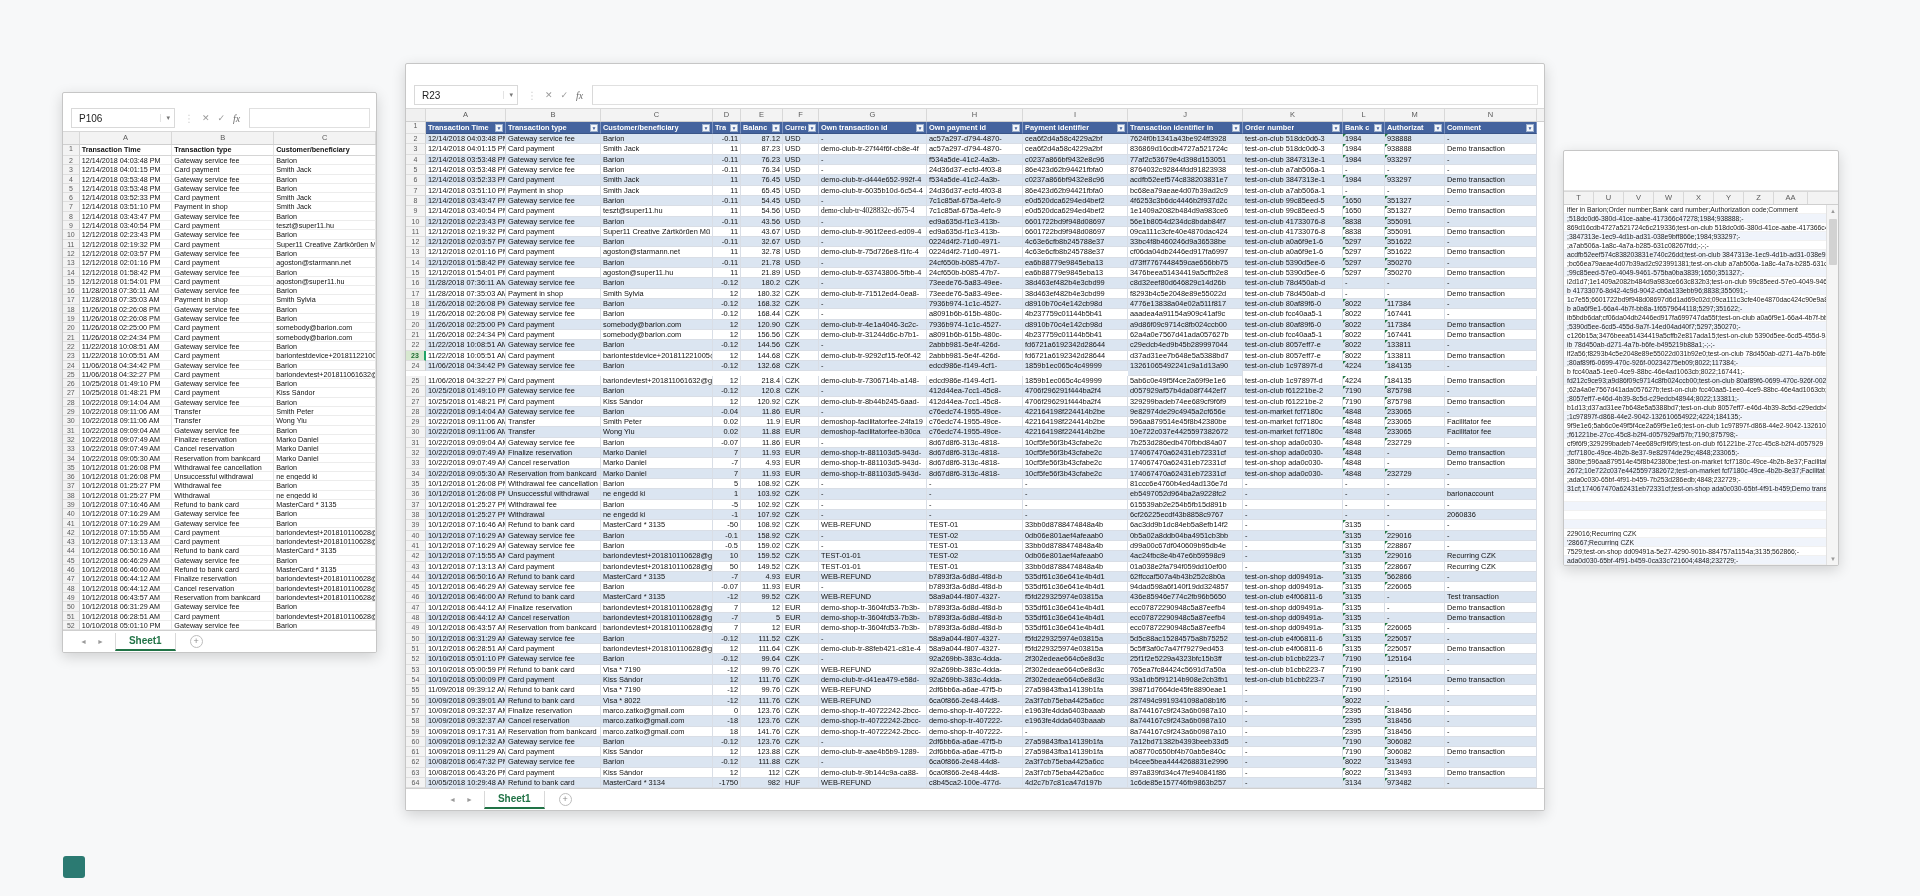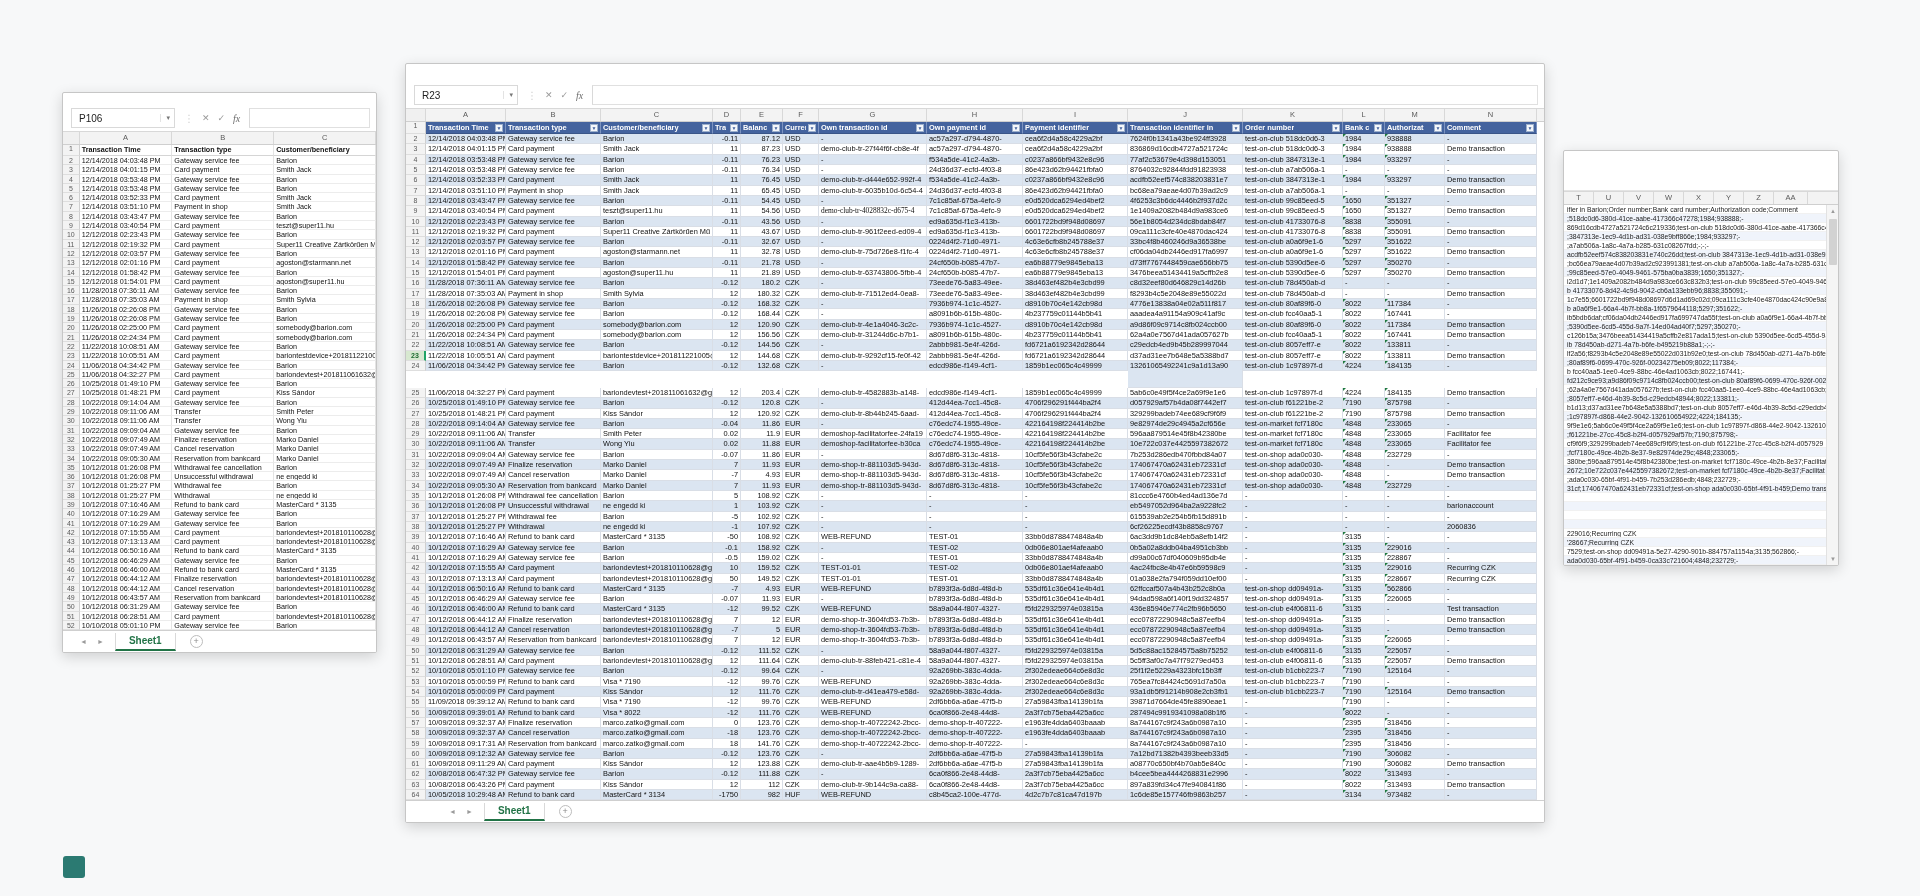--- a/index.html
+++ b/index.html
@@ -894,35 +894,35 @@
           <div class="rnum" style="width: 20px; line-height: 10.32px; height: 10.32px;">24</div>
           <div class="cell band" style="width: 80px; line-height: 10.32px; height: 10.32px;">11/06/2018 04:34:42 PM</div>
           <div class="cell band" style="width: 95px; line-height: 10.32px; height: 10.32px;">Gateway service fee</div>
           <div class="cell band" style="width: 112px; line-height: 10.32px; height: 10.32px;">Barion</div>
           <div class="cell band right" style="width: 28px; line-height: 10.32px; height: 10.32px;">-0.12</div>
           <div class="cell band right" style="width: 42px; line-height: 10.32px; height: 10.32px;">132.68</div>
           <div class="cell band" style="width: 36px; line-height: 10.32px; height: 10.32px;">CZK</div>
           <div class="cell band" style="width: 108px; line-height: 10.32px; height: 10.32px;">-</div>
           <div class="cell band" style="width: 96px; line-height: 10.32px; height: 10.32px;">edcd986e-f149-4cf1-</div>
           <div class="cell band" style="width: 105px; line-height: 10.32px; height: 10.32px;">1859b1ec065c4c49999</div>
-          <div class="cell band" style="width: 115px; line-height: 10.32px; height: 27px;">13261065492241c9a1d13a90</div>
+          <div class="cell band" style="width: 115px; line-height: 10.32px; height: 15px;">13261065492241c9a1d13a90</div>
           <div class="cell band" style="width: 100px; line-height: 10.32px; height: 10.32px;">test-on-club 1c97897f-d</div>
           <div class="cell band tri" style="width: 42px; line-height: 10.32px; height: 10.32px;">4224</div>
           <div class="cell band tri" style="width: 60px; line-height: 10.32px; height: 10.32px;">184135</div>
           <div class="cell band" style="width: 92px; line-height: 10.32px; height: 10.32px;">-</div>
         </div>
         <div class="grow">
           <div class="rnum" style="width: 20px; line-height: 10.32px; height: 10.32px;">25</div>
           <div class="cell" style="width: 80px; line-height: 10.32px; height: 10.32px;">11/06/2018 04:32:27 PM</div>
           <div class="cell" style="width: 95px; line-height: 10.32px; height: 10.32px;">Card payment</div>
           <div class="cell" style="width: 112px; line-height: 10.32px; height: 10.32px;">bariondevtest+201811061632@gm</div>
           <div class="cell right" style="width: 28px; line-height: 10.32px; height: 10.32px;">12</div>
-          <div class="cell right" style="width: 42px; line-height: 10.32px; height: 10.32px;">203.4</div>
-          <div class="cell" style="width: 36px; line-height: 10.32px; height: 10.32px;">CZK</div>
-          <div class="cell" style="width: 108px; line-height: 10.32px; height: 10.32px;">demo-club-tr-4582883b-a148-</div>
+          <div class="cell right" style="width: 42px; line-height: 10.32px; height: 10.32px;">218.4</div>
+          <div class="cell" style="width: 36px; line-height: 10.32px; height: 10.32px;">CZK</div>
+          <div class="cell" style="width: 108px; line-height: 10.32px; height: 10.32px;">demo-club-tr-7306714b-a148-</div>
           <div class="cell" style="width: 96px; line-height: 10.32px; height: 10.32px;">edcd986e-f149-4cf1-</div>
           <div class="cell" style="width: 105px; line-height: 10.32px; height: 10.32px;">1859b1ec065c4c49999</div>
           <div class="cell" style="width: 115px; line-height: 10.32px; height: 10.32px;">5ab6c0e49f5f4ce2a69f9e1e6</div>
           <div class="cell" style="width: 100px; line-height: 10.32px; height: 10.32px;">test-on-club 1c97897f-d</div>
           <div class="cell tri" style="width: 42px; line-height: 10.32px; height: 10.32px;">4224</div>
           <div class="cell tri" style="width: 60px; line-height: 10.32px; height: 10.32px;">184135</div>
           <div class="cell" style="width: 92px; line-height: 10.32px; height: 10.32px;">Demo transaction</div>
         </div>
         <div class="grow">
           <div class="rnum" style="width: 20px; line-height: 10.32px; height: 10.32px;">26</div>

